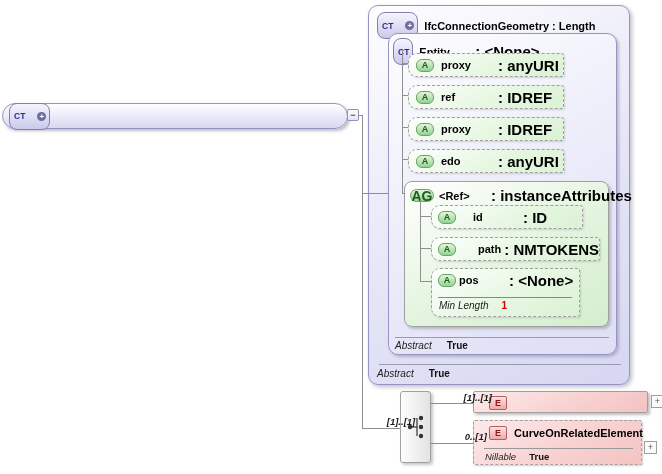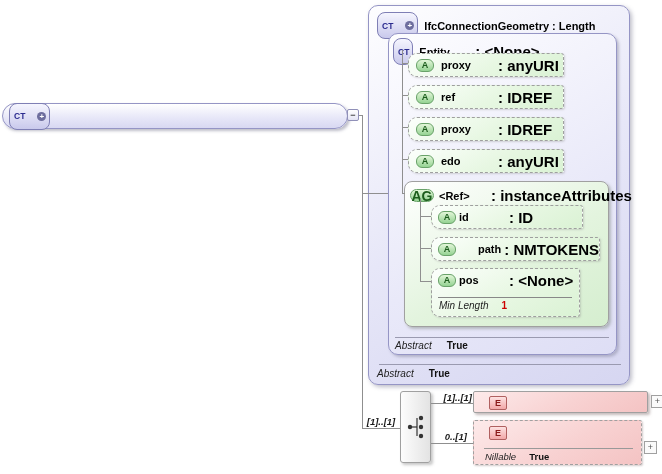--- a/index.html
+++ b/index.html
@@ -65,21 +65,21 @@
               box-shadow:2px 2px 3px rgba(140,120,120,.5);}
   .elem-dashed{left:473px;top:420px;width:169px;height:45px;border:1px dashed #a0a0a0;border-radius:2px;
               background:linear-gradient(150deg,#fdeaea 0%,#f8d2d2 55%,#f4c3c3 100%);
               box-shadow:1px 1px 2px rgba(150,130,130,.4);}
   .elem-hdr{display:flex;align-items:center;gap:7px;padding-left:15px;height:22px;}
   .elem-label{font-size:11px;font-weight:bold;color:#000;white-space:nowrap;}
   .plus-box{position:absolute;width:11px;height:11px;border:1px solid #a0a0a0;background:#fafafa;
             color:#555;font-size:9px;line-height:9px;display:flex;align-items:center;
             justify-content:center;z-index:4;}
   .card-label{position:absolute;font-size:9.5px;font-style:italic;font-weight:bold;color:#1a1a1a;
-              z-index:7;white-space:nowrap;}
+              z-index:7;white-space:nowrap;padding-left:20px;}
   .red{color:#cc0000;}
 </style>
 </head>
 <body>
 
 <div class="canvas">
 
   <div class="line" style="left:359px;top:115px;width:4px;height:1px;"></div>
   <div class="line" style="left:362px;top:115px;width:1px;height:314px;"></div>
   <div class="line" style="left:362px;top:193px;width:26px;height:1px;"></div>
@@ -162,21 +162,21 @@
 
   <div class="ag-box">
     <div class="hdr" style="left:5px;top:5px;gap:5px;">
       <span class="badge badge-ag">AG</span>
       <span class="col-name" style="width:47px;">&lt;Ref&gt;</span>
       <span class="col-type">: instanceAttributes</span>
     </div>
   </div>
   <div class="attr-box" style="left:431px;top:205px;width:144px;padding-left:6px;gap:3px;">
     <span class="badge badge-a">A</span>
-    <span class="col-name" style="width:47px;">id</span>
+    <span class="col-name" style="width:47px;margin-left:14px;">id</span>
     <span class="col-type">: ID</span>
   </div>
   <div class="attr-box" style="left:431px;top:237px;width:161px;padding-left:6px;gap:3px;">
     <span class="badge badge-a">A</span>
     <span class="col-name" style="width:47px;text-align:right;">path</span>
     <span class="col-type">: NMTOKENS</span>
   </div>
   <div class="attr-box" style="left:431px;top:268px;width:147px;height:47px;align-items:flex-start;">
     <div style="display:flex;align-items:center;height:22px;padding-left:6px;gap:3px;">
       <span class="badge badge-a">A</span>
@@ -209,20 +209,21 @@
     </div>
   </div>
   <div class="plus-box" style="left:651px;top:395px;">
     <span>+</span>
   </div>
 
   <div class="card-label" style="left:430px;top:431px;width:37px;text-align:right;">0..[1]</div>
   <div class="elem-box elem-dashed">
     <div class="elem-hdr" style="height:24px;">
       <span class="badge badge-e">E</span>
+      <span class="elem-label">CurveOnRelatedElement</span>
     </div>
     <div class="facet-sep" style="left:10px;width:149px;top:27px;background:#999;"></div>
     <div class="facet-row" style="left:11px;top:30px;font-size:9.5px;">
       <span class="facet-label">Nillable</span>
       <span class="facet-value" style="margin-left:13px;">True</span>
     </div>
   </div>
   <div class="plus-box" style="left:644px;top:441px;">
     <span>+</span>
   </div>

